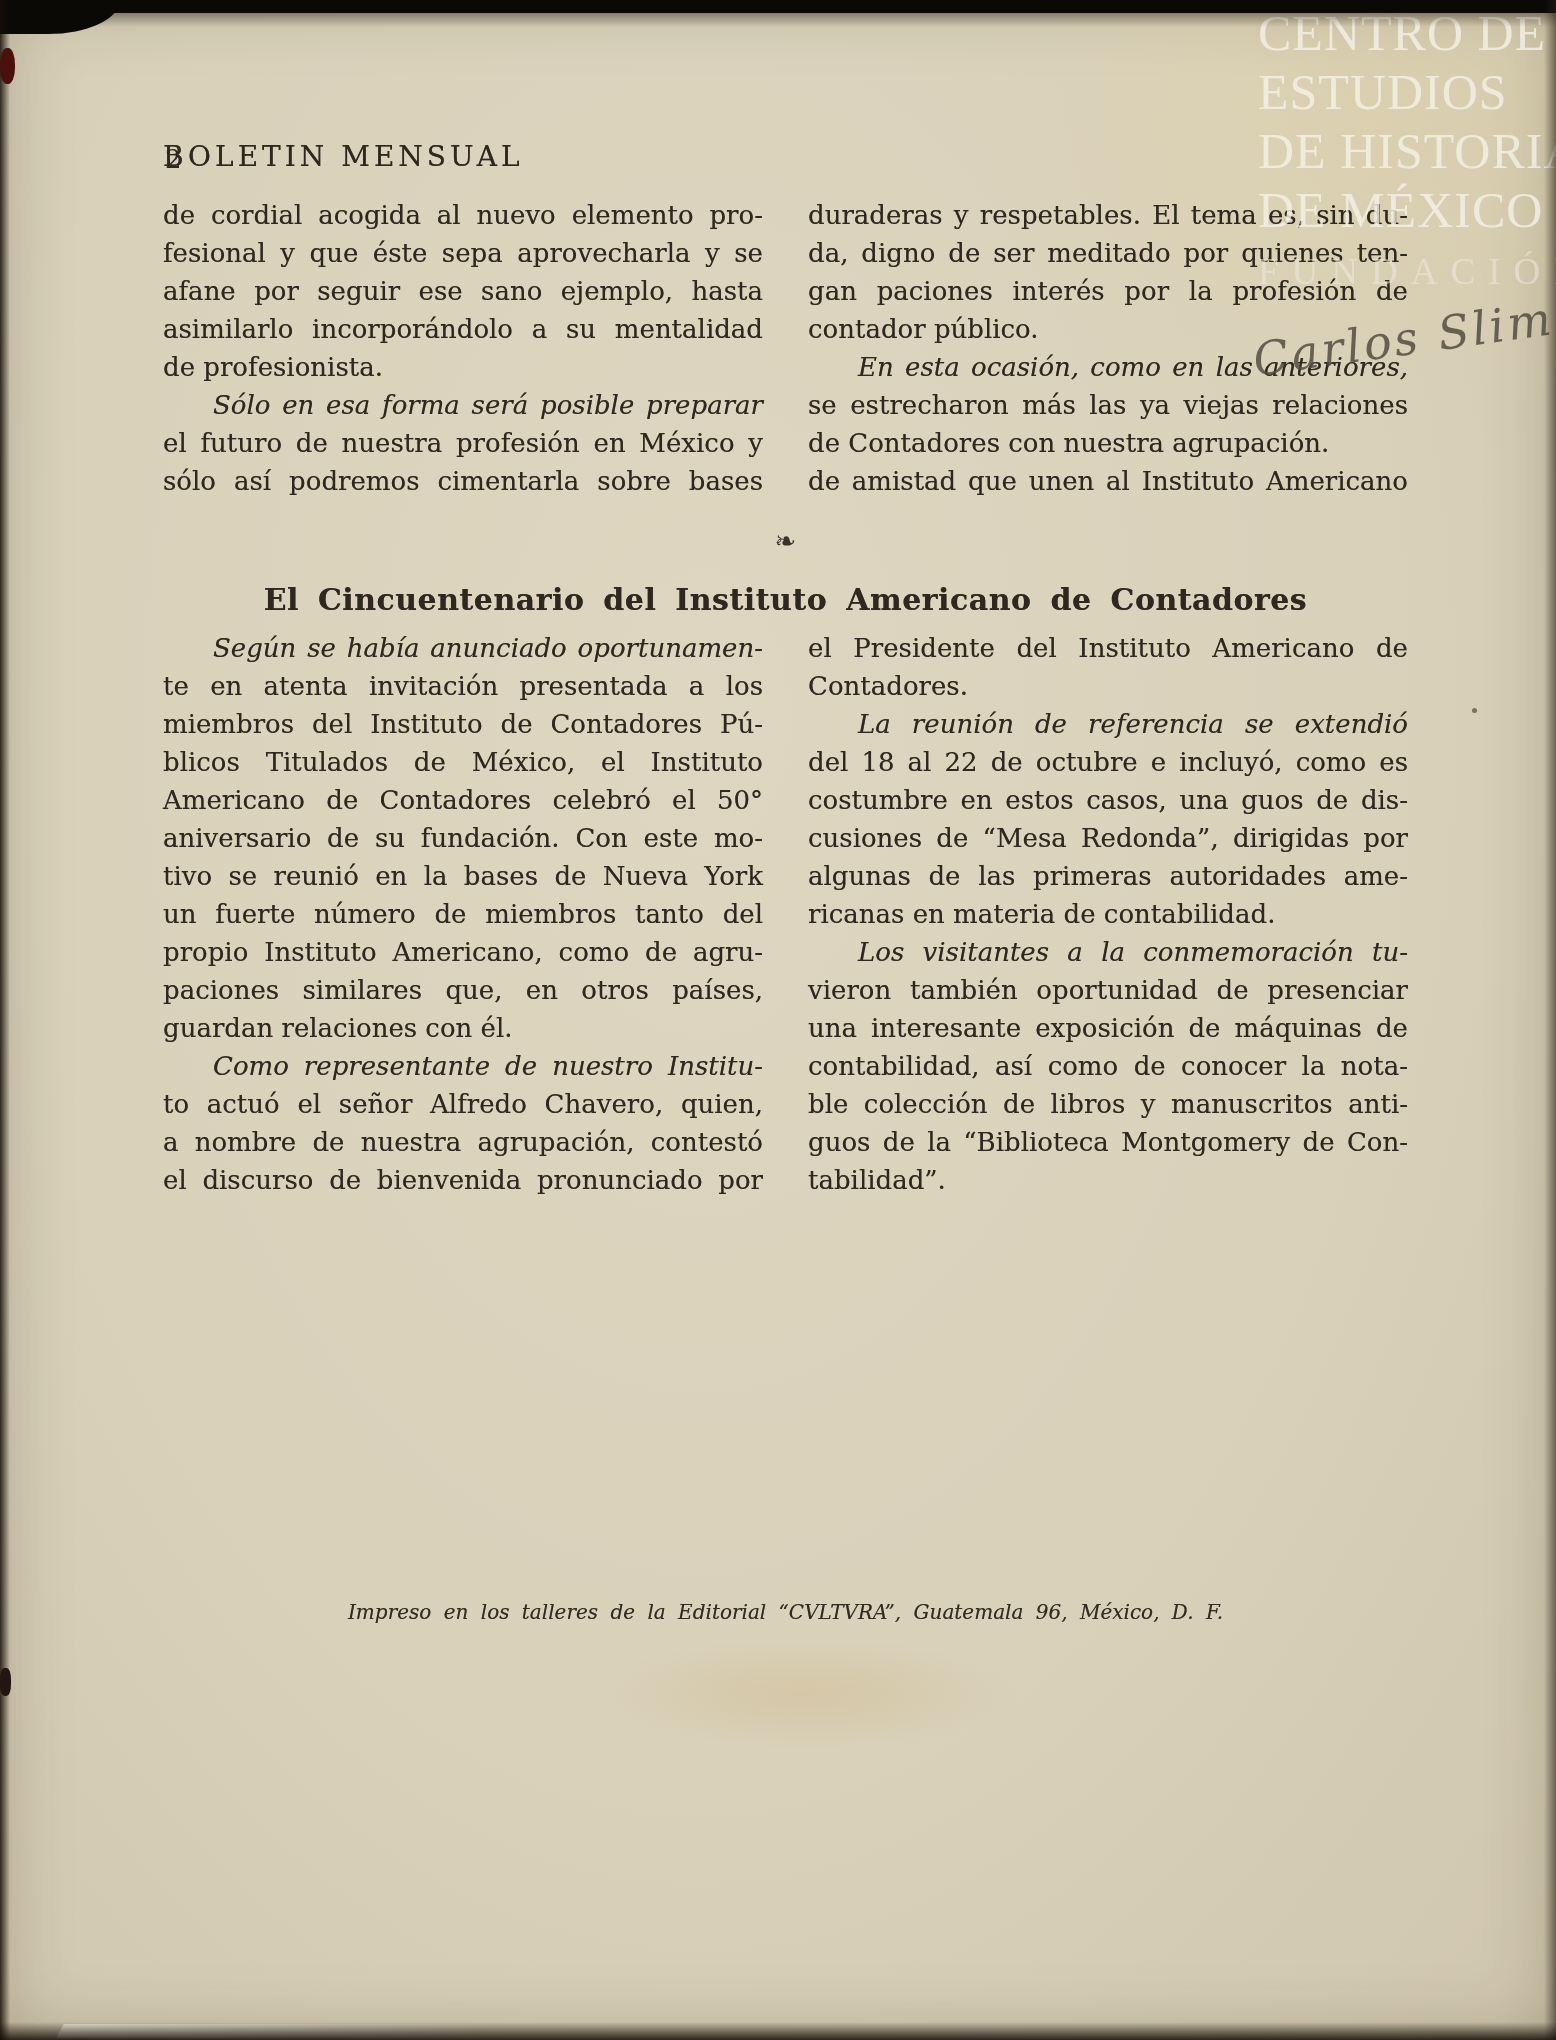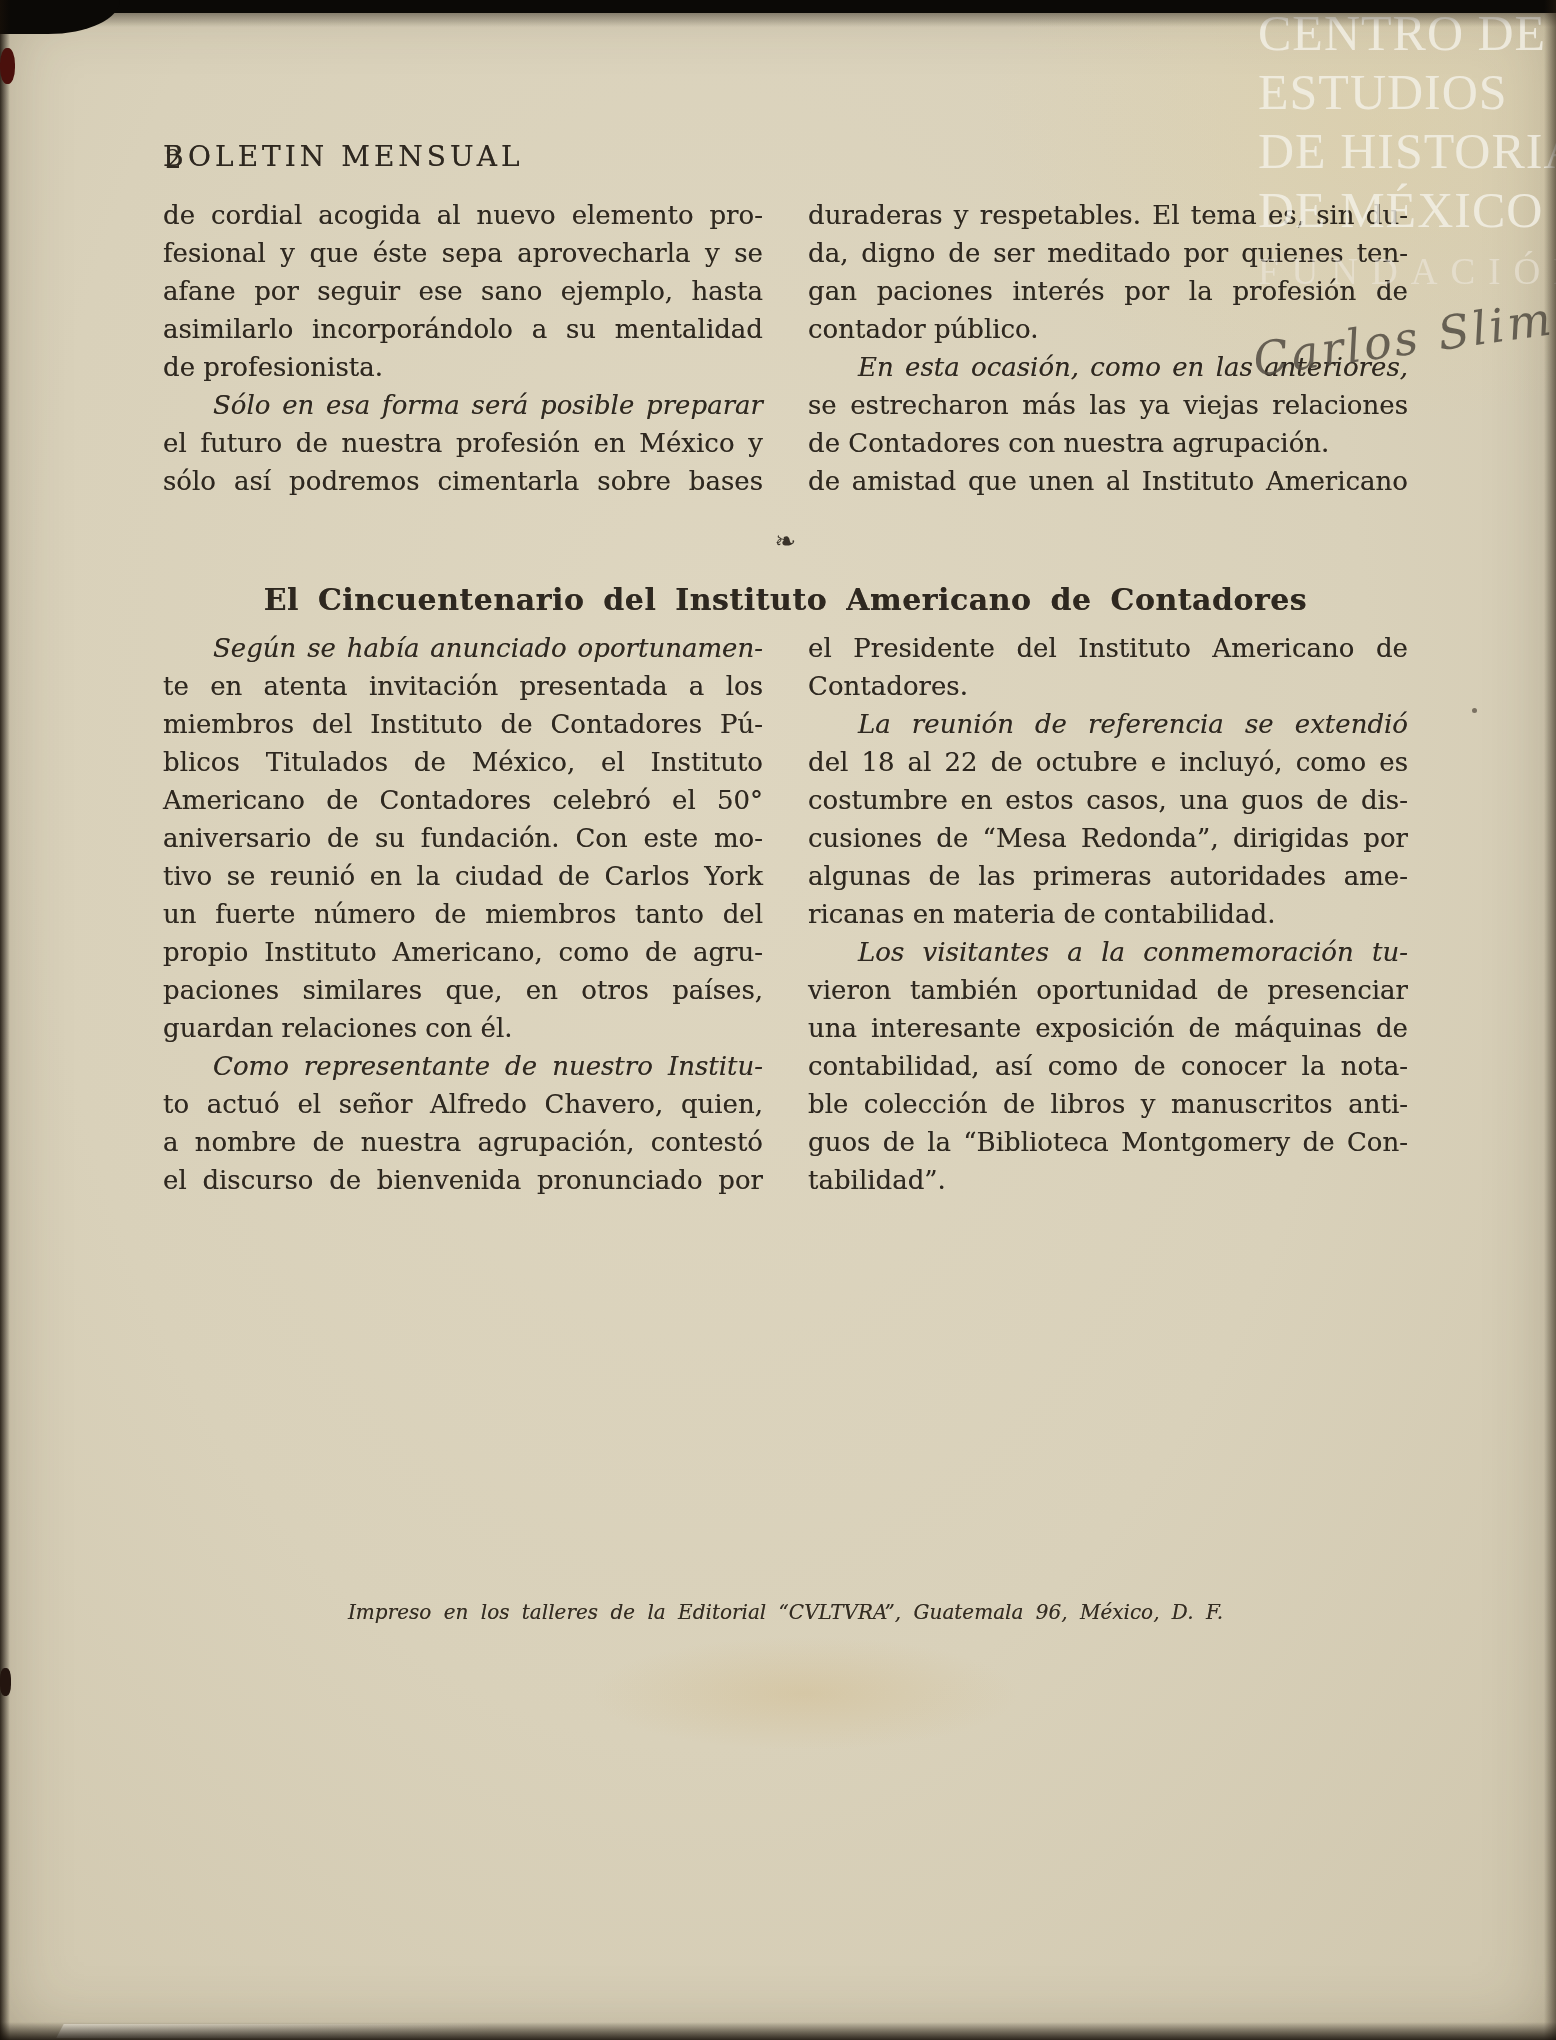--- a/index.html
+++ b/index.html
@@ -117,21 +117,21 @@
     <h1 class="title">El Cincuentenario del Instituto Americano de Contadores</h1>
 
     <div class="cols body2">
       <div class="col">
           <div class="jline indent">Según se había anunciado oportunamen-</div>
           <div class="jline">te en atenta invitación presentada a los</div>
           <div class="jline">miembros del Instituto de Contadores Pú-</div>
           <div class="jline">blicos Titulados de México, el Instituto</div>
           <div class="jline">Americano de Contadores celebró el 50°</div>
           <div class="jline">aniversario de su fundación. Con este mo-</div>
-          <div class="jline">tivo se reunió en la ciudad de Carlos York</div>
+          <div class="jline">tivo se reunió en la bases de Nueva York</div>
           <div class="jline">un fuerte número de miembros tanto del</div>
           <div class="jline">propio Instituto Americano, como de agru-</div>
           <div class="jline">paciones similares que, en otros países,</div>
           <div class="jline end">guardan relaciones con él.</div>
           <div class="jline indent">Como representante de nuestro Institu-</div>
           <div class="jline">to actuó el señor Alfredo Chavero, quien,</div>
           <div class="jline">a nombre de nuestra agrupación, contestó</div>
           <div class="jline">el discurso de bienvenida pronunciado por</div>
         </div>
       <div class="col">

